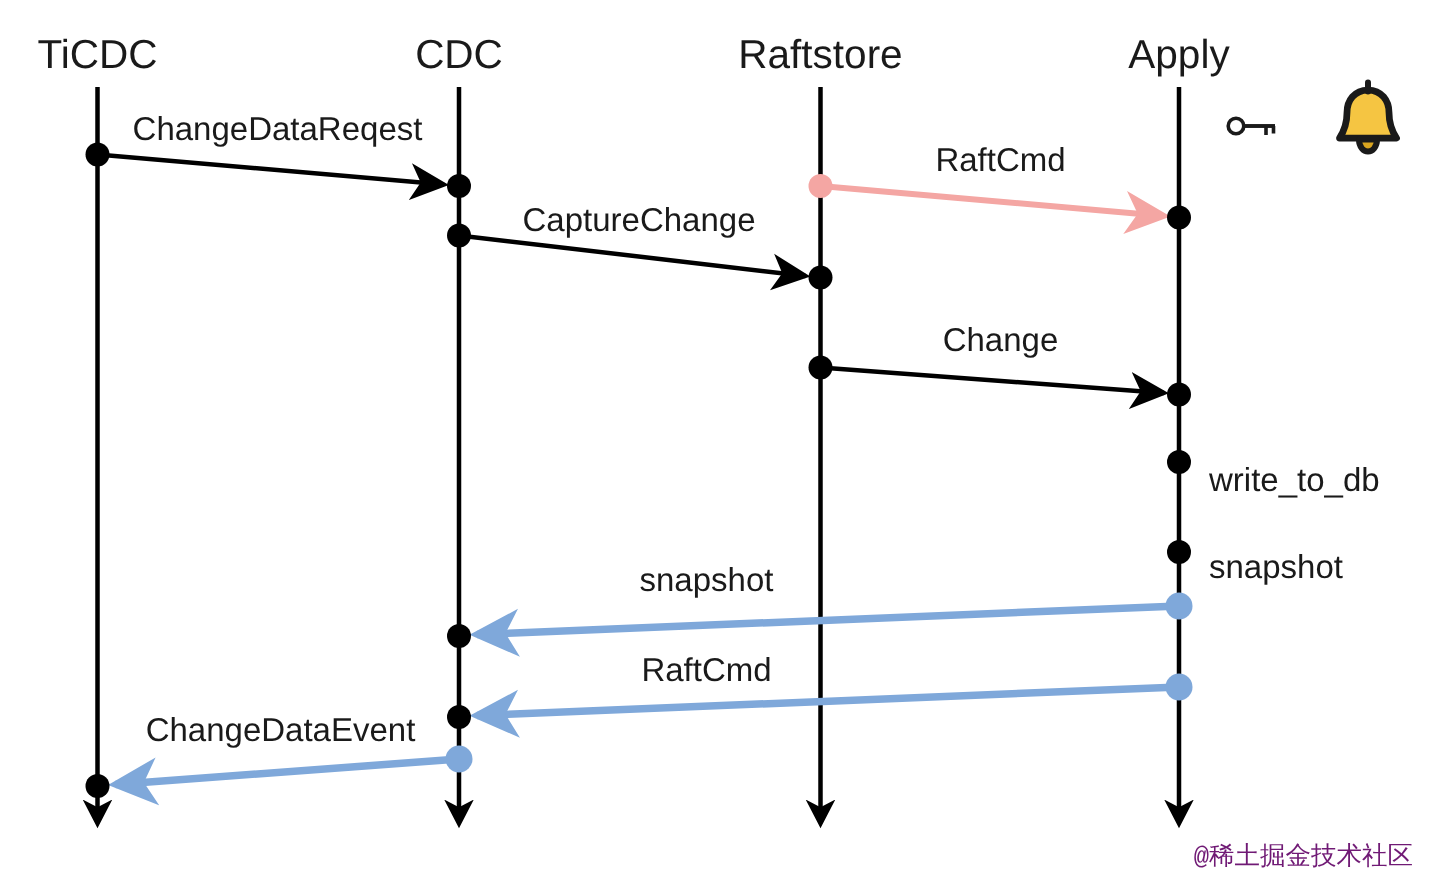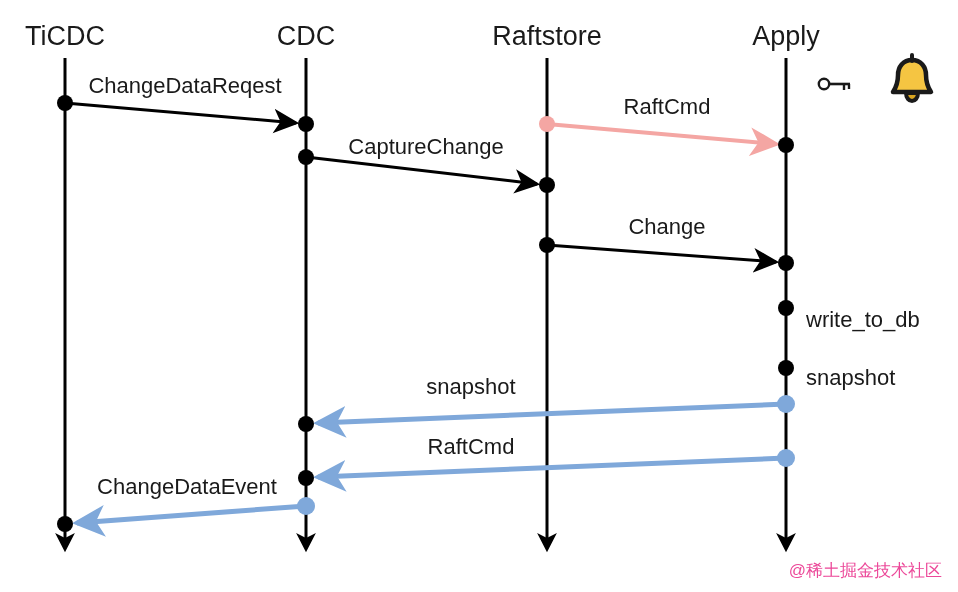--- a/index.html
+++ b/index.html
@@ -60,22 +60,22 @@
     fill: none;
   }
   .dot-black { fill: #000000; }
   .dot-pink { fill: #f4a6a3; }
   .dot-blue { fill: #7fa8da; }
   .watermark {
     position: absolute;
     right: 16px;
     bottom: 10px;
     font-size: 17px;
-    color: #ec4899;
-    font-family: Liberation Sans, sans-serif;
+    color: #701a75;
+    font-family: Liberation Mono, monospace;
     white-space: nowrap;
     user-select: none;
   }
 </style>
 </head>
 <body>
 
 <div id="stage">
 
   <svg id="diagram" viewBox="0 0 958 592">

